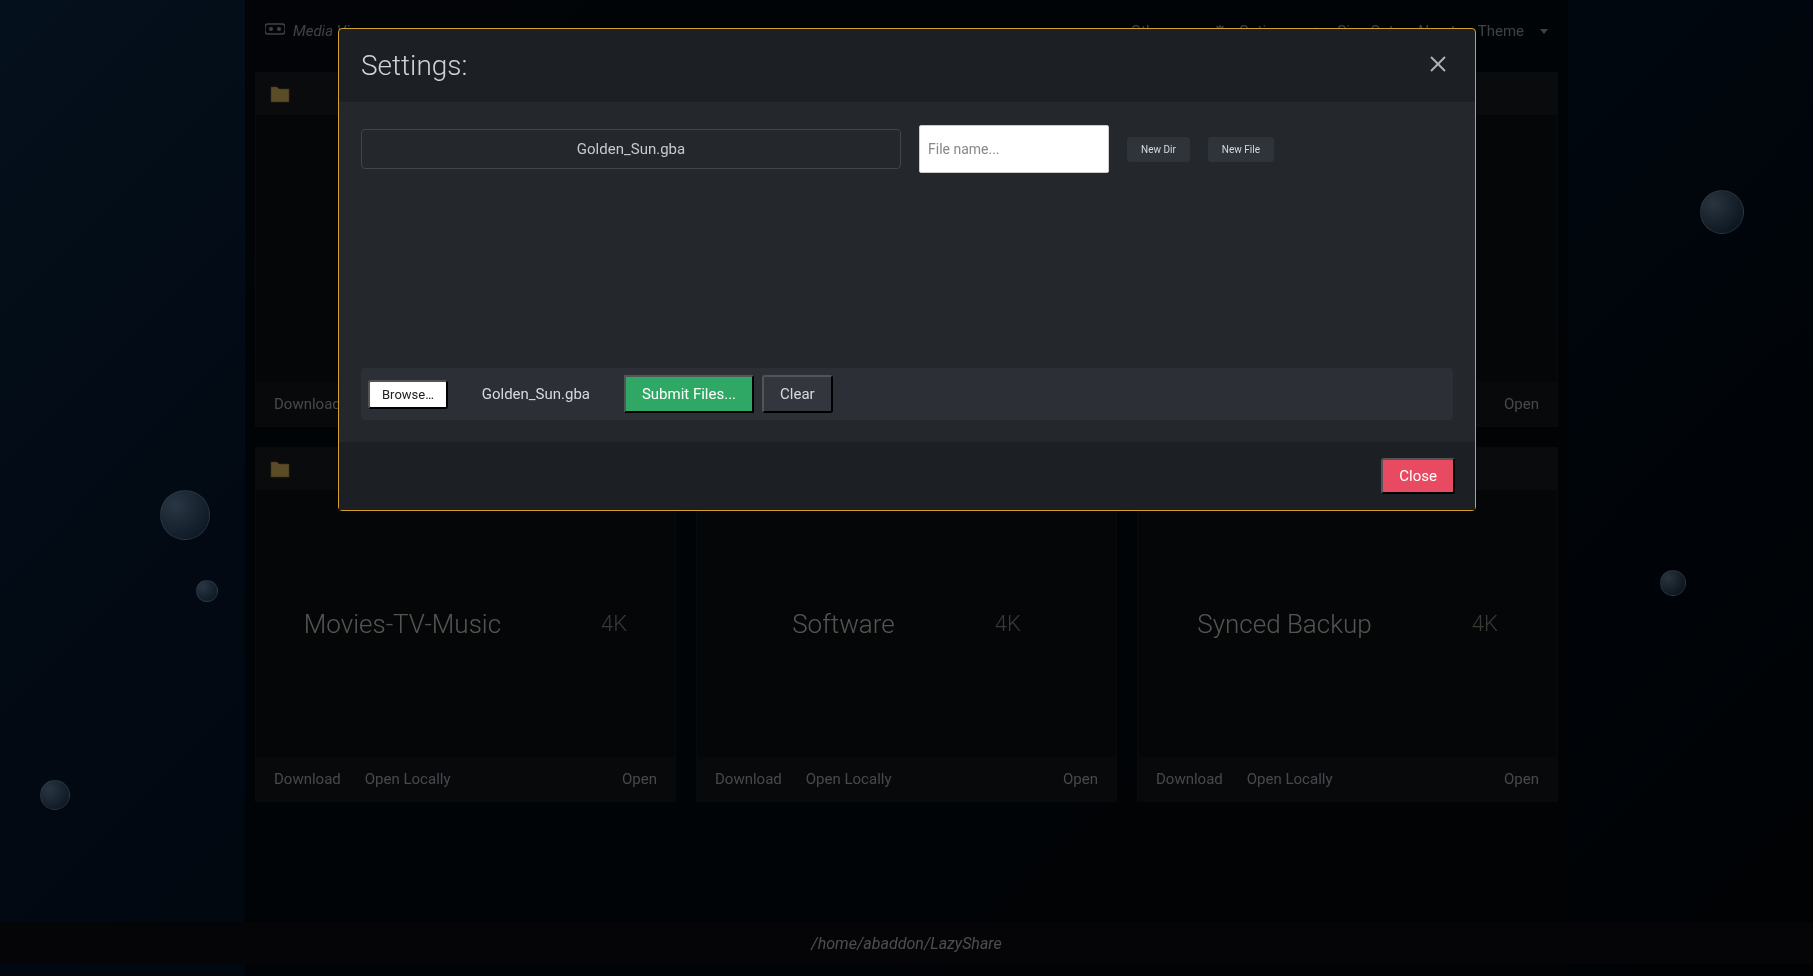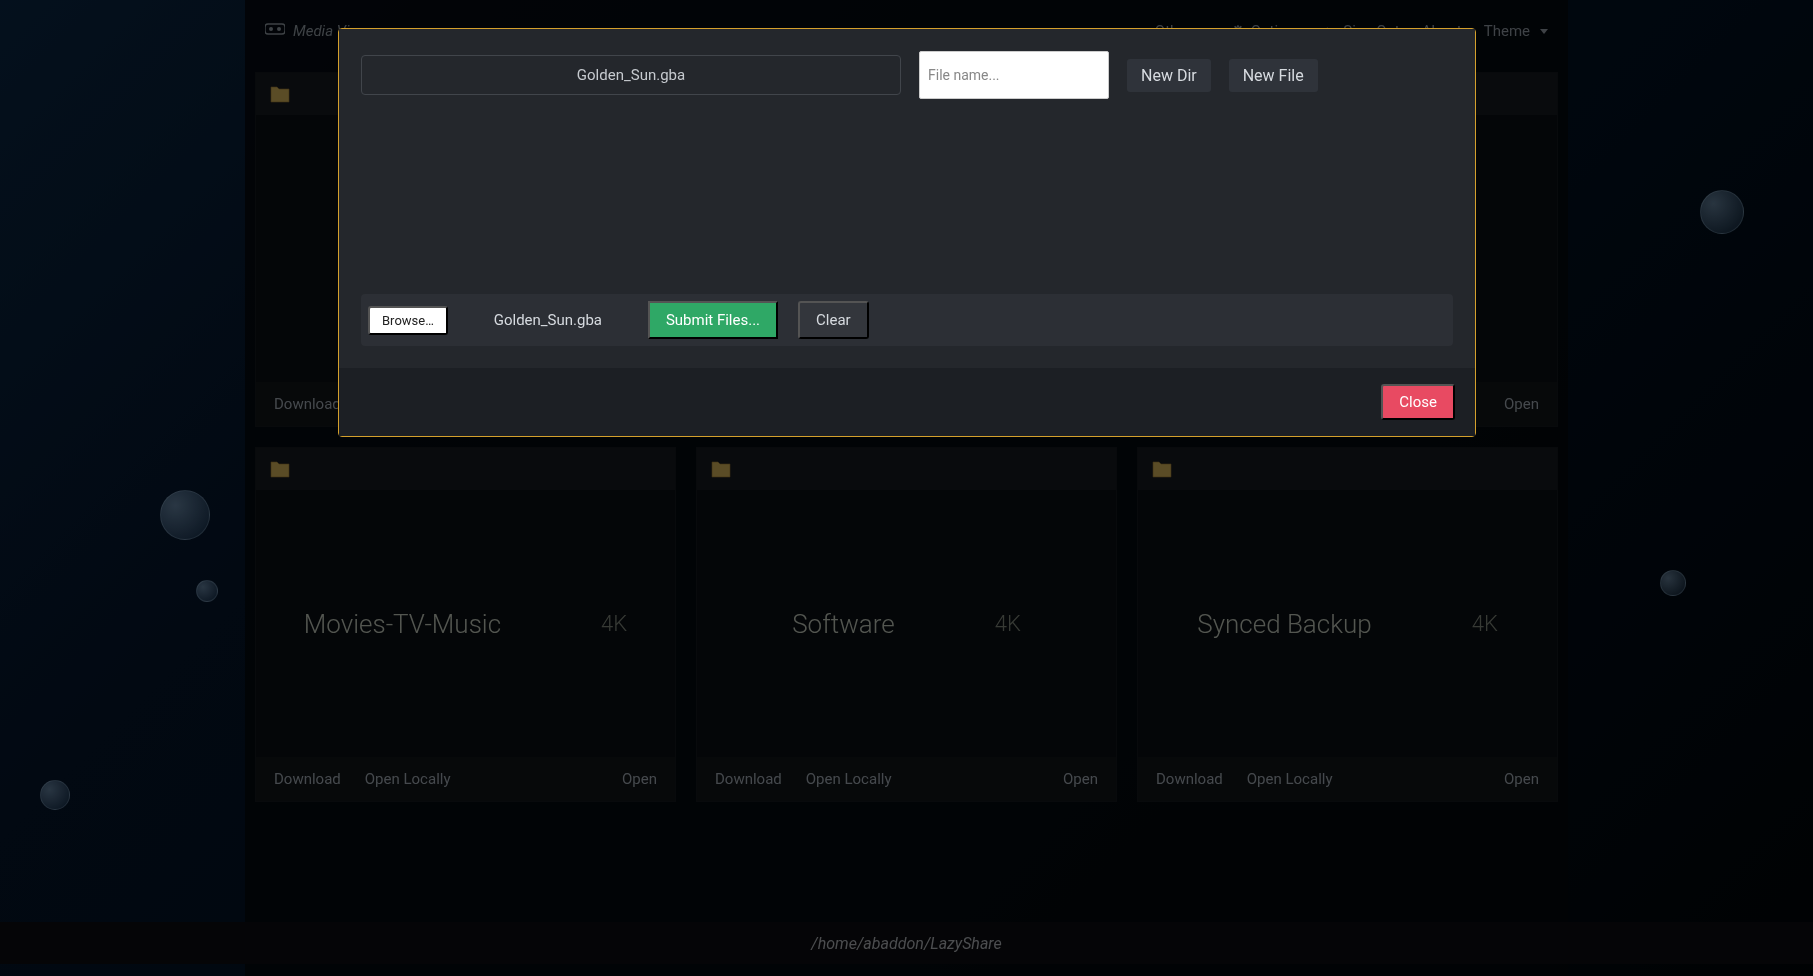--- a/index.html
+++ b/index.html
@@ -60,21 +60,21 @@
   align-items: center;
   gap: 8px;
 }
 
 .top-nav .spacer { flex: 1; }
 
 .top-nav .nav-item {
   margin-left: 22px;
   display: flex;
   align-items: center;
-  gap: 6px;
+  gap: 12px;
   font-style: normal;
 }
 
 .caret-down {
   display: inline-block;
   width: 0; height: 0;
   border-left: 4px solid transparent;
   border-right: 4px solid transparent;
   border-top: 5px solid #8a939b;
   margin-left: 4px;
@@ -237,35 +237,35 @@
   border-radius: 2px;
   padding: 0 8px;
   font-size: 14px;
   color: #333;
 }
 .file-name-input::placeholder { color: #888; }
 
 .btn {
   padding: 7px 14px;
   border-radius: 3px;
-  font-size: 16px;
+  font-size: 10px;
   background: #2f333a;
   color: #d6dadf;
   border: none;
   cursor: pointer;
 }
 
 .modal-upload-bar {
   margin-top: 195px;
   background: #2c2f35;
   border-radius: 4px;
   padding: 7px;
   display: flex;
   align-items: center;
-  gap: 20px;
+  gap: 8px;
 }
 
 .btn-browse {
   background: #fff;
   color: #222;
   padding: 5px 12px;
   border-radius: 3px;
   font-size: 13px;
 }
 
@@ -479,20 +479,30 @@
   </div>
 </div>
 
 <div class="path-bar">
   <span>/home/abaddon/LazyShare</span>
 </div>
 
 <div class="dark-overlay"></div>
 
 <div class="modal">
+  <div class="modal-header">
+    <span>Settings:</span>
+    <div class="hdr-spacer"></div>
+    <span class="modal-close-x">
+      <svg width="18" height="18" viewBox="0 0 18 18">
+          <line x1="2" y1="2" x2="16" y2="16" stroke="#aeb3b9" stroke-width="2"></line>
+          <line x1="16" y1="2" x2="2" y2="16" stroke="#aeb3b9" stroke-width="2"></line>
+        </svg>
+    </span>
+  </div>
 
   <div class="modal-body">
     <div class="modal-top-row">
       <div class="selected-file-box">
         <span>Golden_Sun.gba</span>
       </div>
       <input class="file-name-input" type="text" placeholder="File name..." style="">
       <button class="btn">New Dir</button>
       <button class="btn">New File</button>
     </div>

